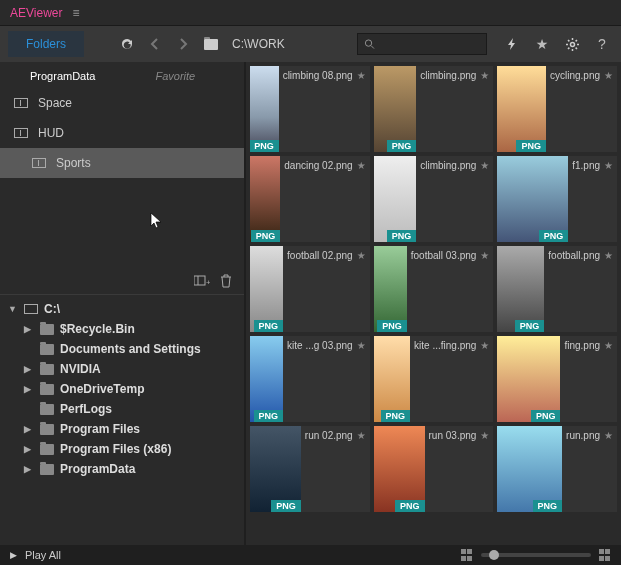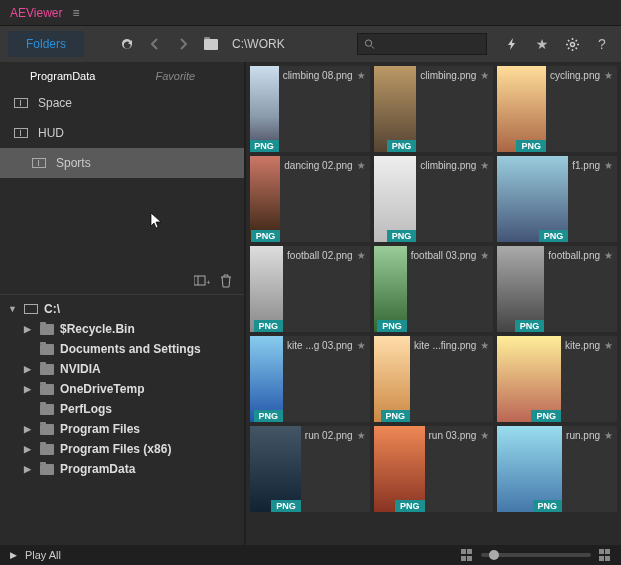--- a/index.html
+++ b/index.html
@@ -317,21 +317,21 @@
           <div class="thumb-caption">
             <span>kite ...fing.png</span>
             <span class="star">★</span>
           </div>
         </div>
         <div class="thumb">
           <div class="thumb-img t11">
             <div class="badge">PNG</div>
           </div>
           <div class="thumb-caption">
-            <span>kite.png</span>
+            <span>fing.png</span>
             <span class="star">★</span>
           </div>
         </div>
         <div class="thumb">
           <div class="thumb-img t12">
             <div class="badge">PNG</div>
           </div>
           <div class="thumb-caption">
             <span>run 02.png</span>
             <span class="star">★</span>

